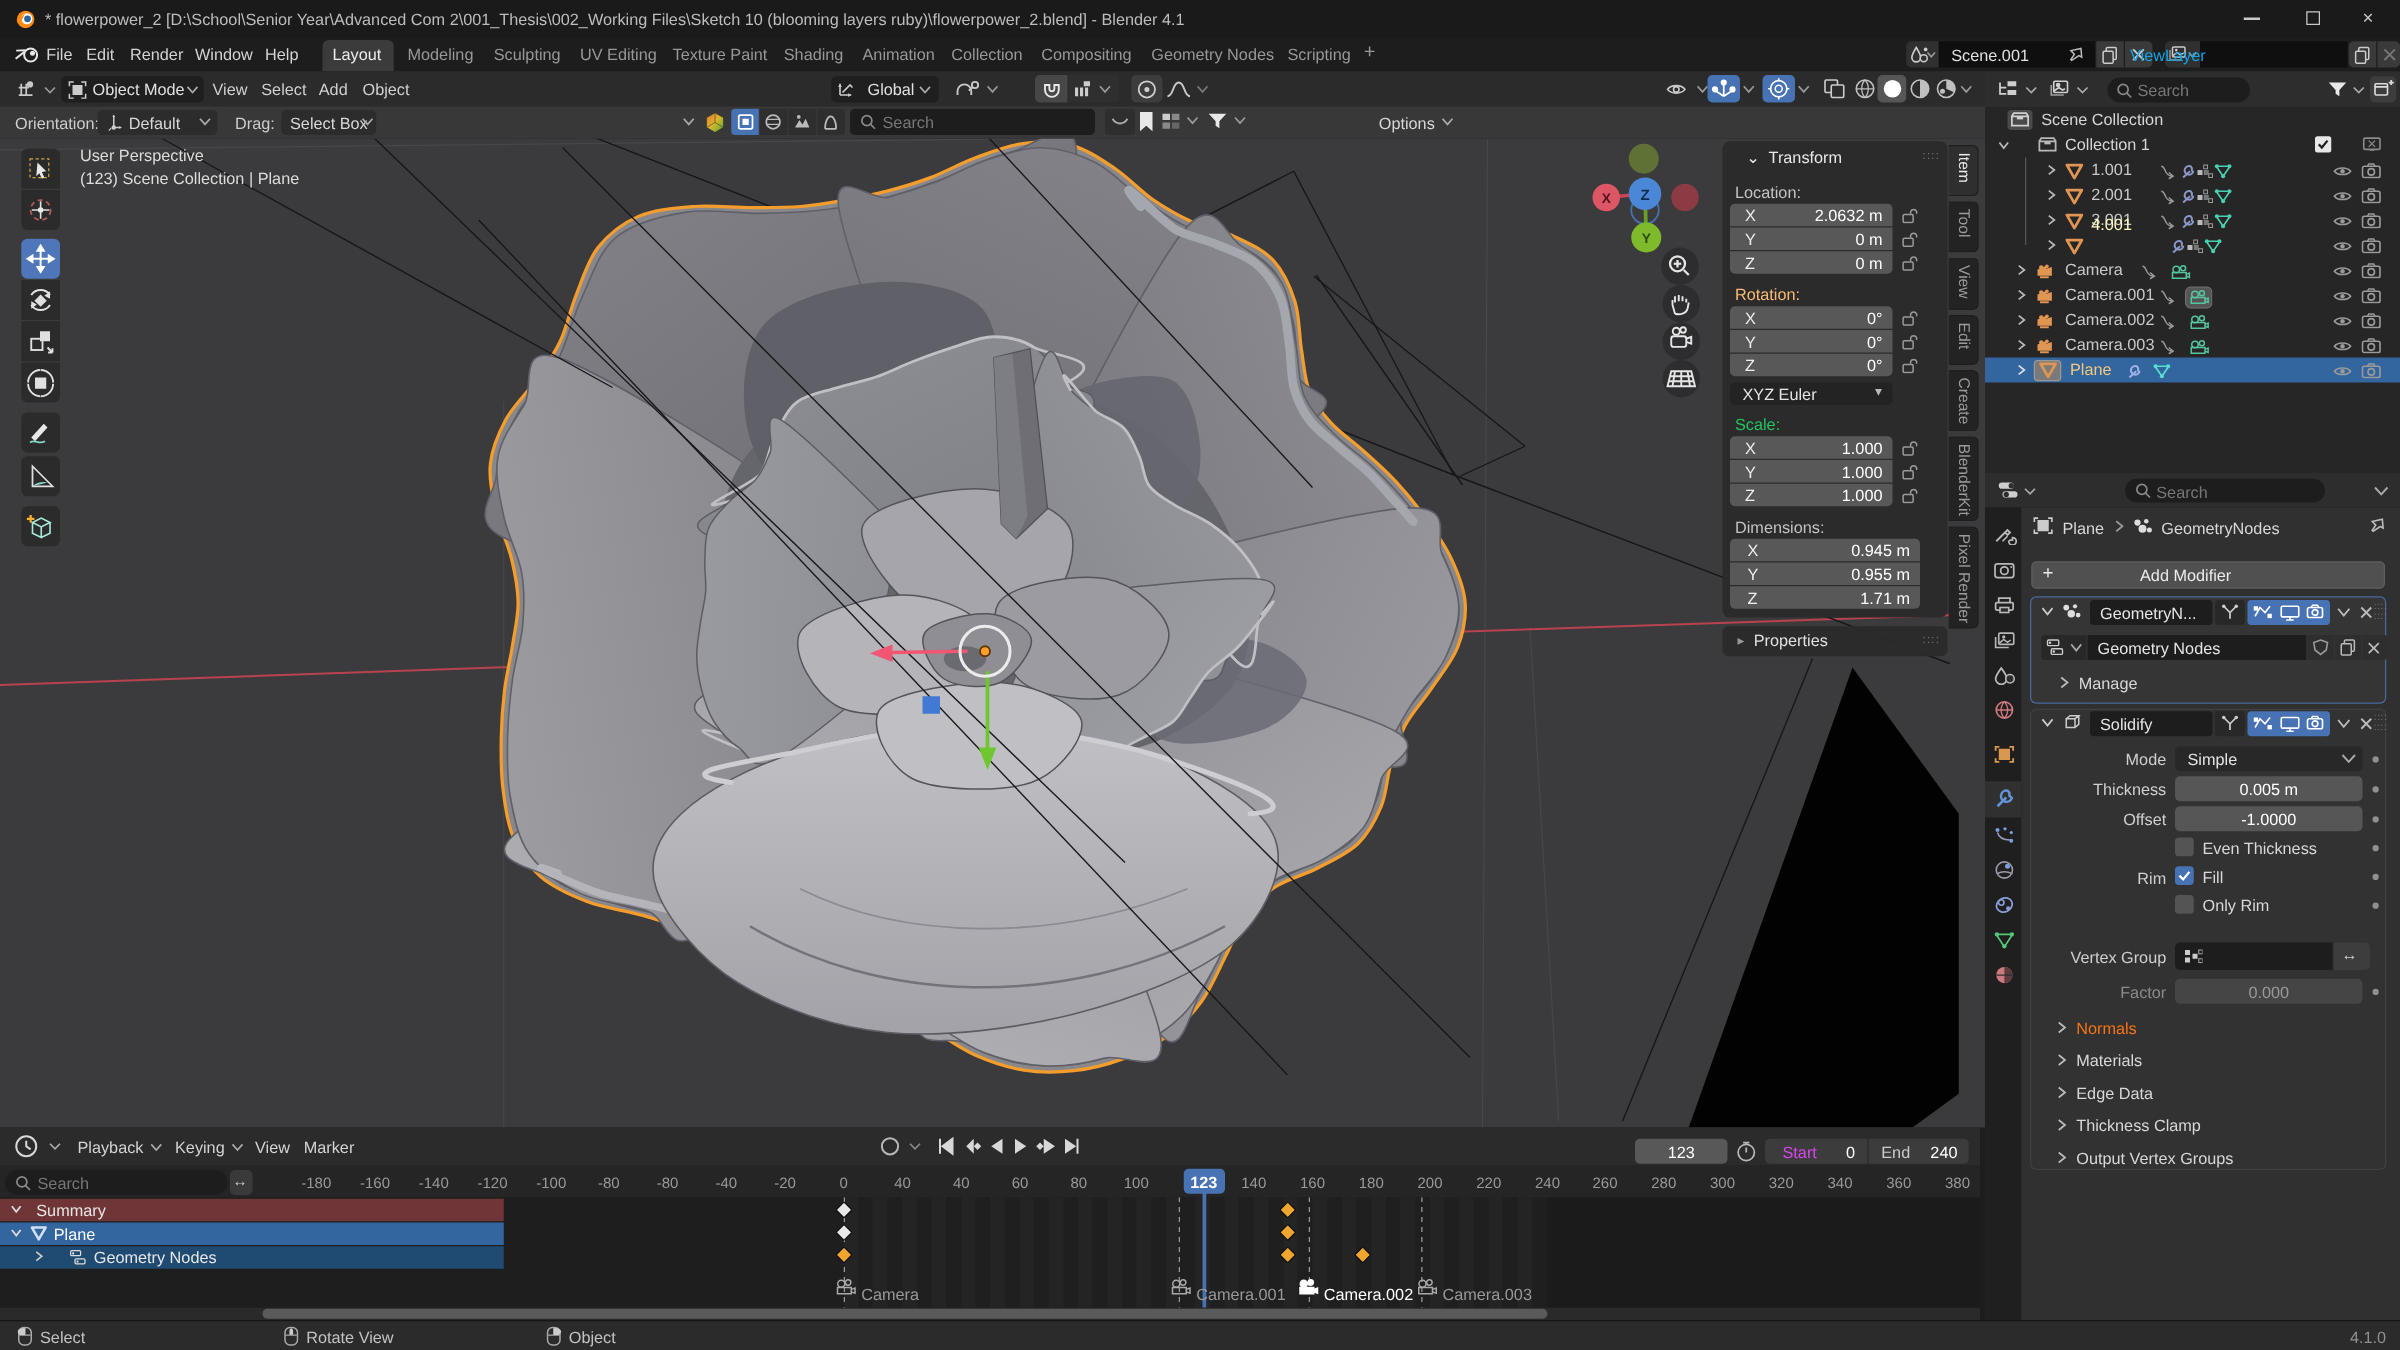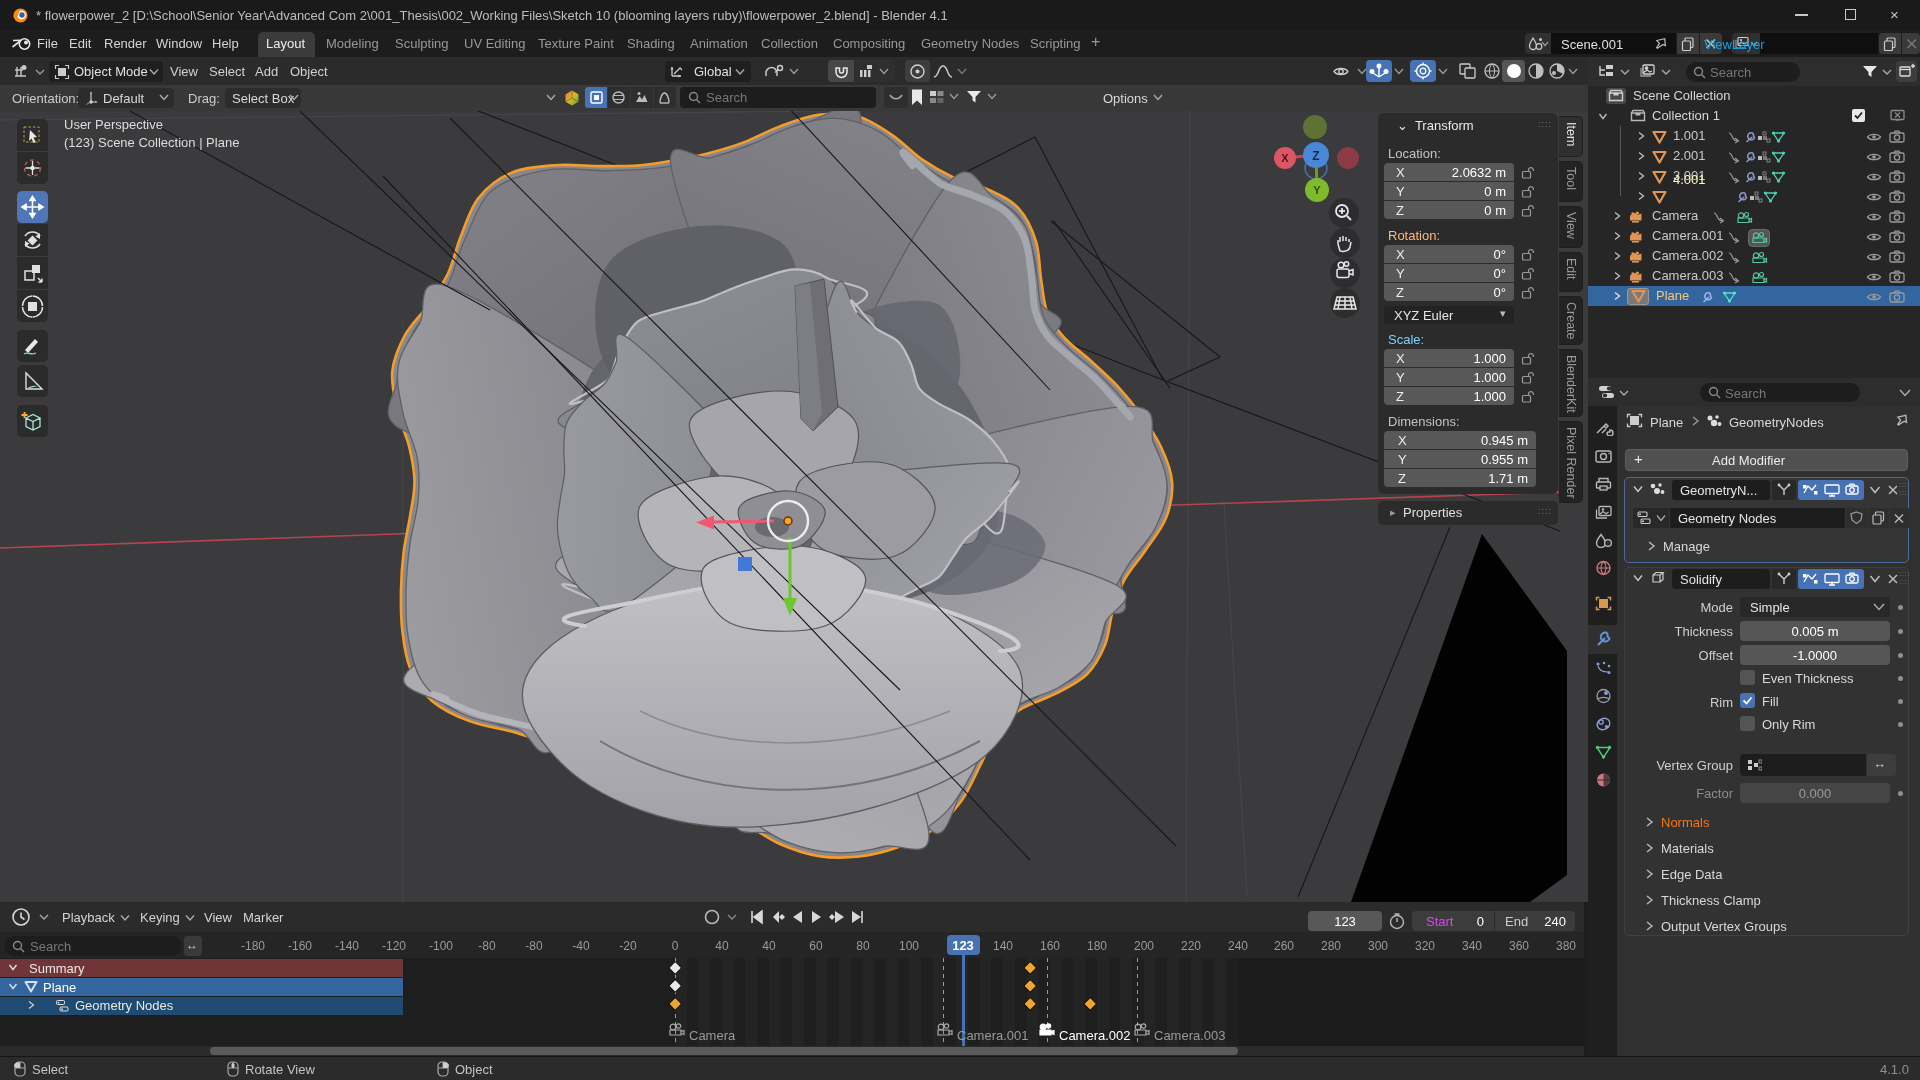--- a/index.html
+++ b/index.html
@@ -653,21 +653,21 @@
 <div class="a" style="left:1384px;top:283px;width:130px;height:18px;background:#585858;border-radius:0 0 4px 4px"></div>
 <div class="a tx" style="left:1396px;top:247px;color:#eee">X</div>
 <div class="a tx" style="left:1506px;top:247px;color:#fff;transform:translateX(-100%)">0°</div>
 <div class="a tx" style="left:1396px;top:266px;color:#eee">Y</div>
 <div class="a tx" style="left:1506px;top:266px;color:#fff;transform:translateX(-100%)">0°</div>
 <div class="a tx" style="left:1396px;top:285px;color:#eee">Z</div>
 <div class="a tx" style="left:1506px;top:285px;color:#fff;transform:translateX(-100%)">0°</div>
 <div class="a" style="left:1384px;top:306px;width:130px;height:18px;background:#232323;border-radius:4px"></div>
 <div class="a tx" style="left:1394px;top:308px;color:#e5e5e5">XYZ Euler</div>
 <div class="a tx" style="left:1500px;top:307px;color:#bbb;font-size:11px">▾</div>
-<div class="a tx" style="left:1388px;top:332px;color:#7dd3fc">Scale:</div>
+<div class="a tx" style="left:1388px;top:332px;color:#22c55e">Scale:</div>
 <div class="a" style="left:1384px;top:349px;width:130px;height:18px;background:#585858;border-radius:4px 4px 0 0"></div>
 <div class="a" style="left:1384px;top:368px;width:130px;height:18px;background:#585858"></div>
 <div class="a" style="left:1384px;top:387px;width:130px;height:18px;background:#585858;border-radius:0 0 4px 4px"></div>
 <div class="a tx" style="left:1396px;top:351px;color:#eee">X</div>
 <div class="a tx" style="left:1506px;top:351px;color:#fff;transform:translateX(-100%)">1.000</div>
 <div class="a tx" style="left:1396px;top:370px;color:#eee">Y</div>
 <div class="a tx" style="left:1506px;top:370px;color:#fff;transform:translateX(-100%)">1.000</div>
 <div class="a tx" style="left:1396px;top:389px;color:#eee">Z</div>
 <div class="a tx" style="left:1506px;top:389px;color:#fff;transform:translateX(-100%)">1.000</div>
 <div class="a tx" style="left:1388px;top:414px;color:#c3c3c3">Dimensions:</div>

